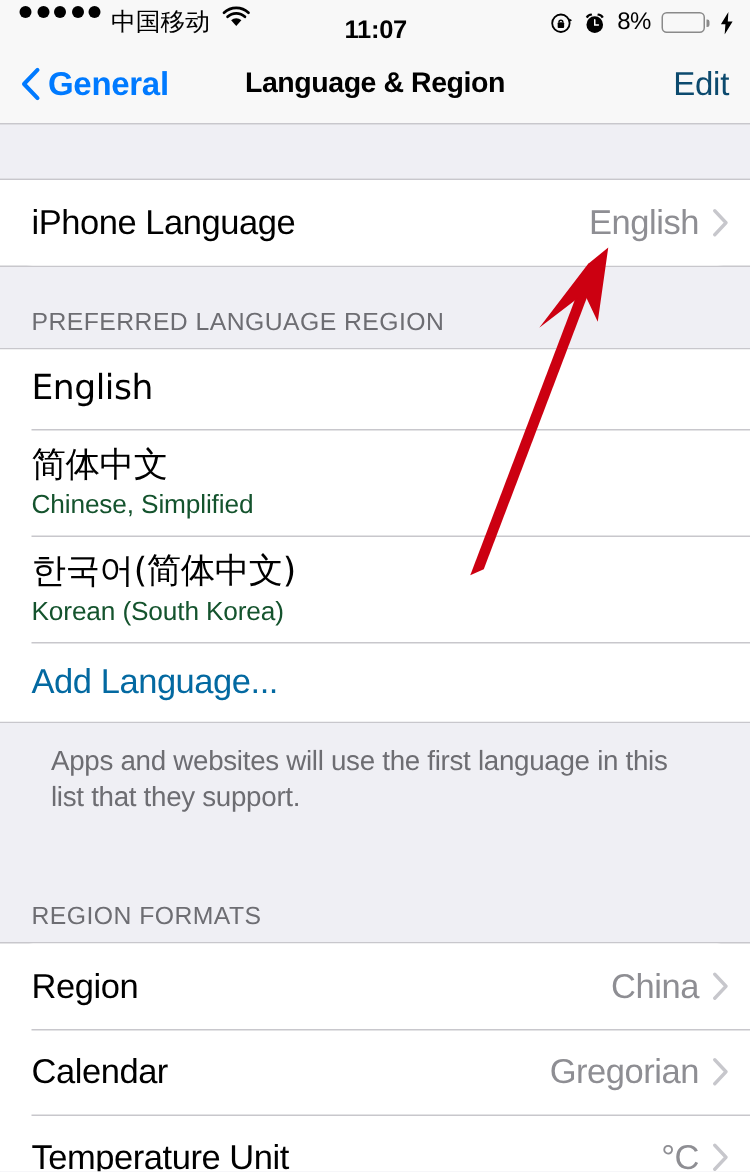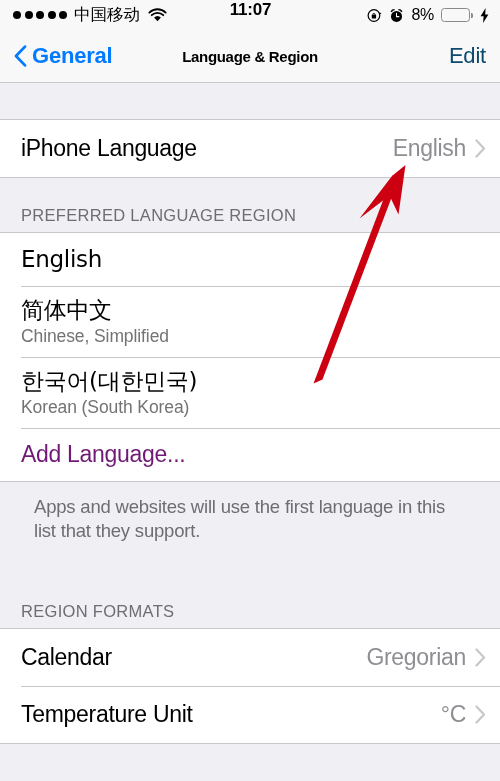--- a/index.html
+++ b/index.html
@@ -30,21 +30,21 @@
     height: 30px;
     background: #F8F8F8;
     display: flex;
     align-items: center;
     padding: 0 11px 0 13px;
     font-size: 16px;
     color: #000;
   }
   .status-left {
     display: flex;
-    align-items: center;
+    align-items: flex-start;
     gap: 7px;
     flex: 0 0 auto;
   }
   .signal-dots {
     display: flex;
     align-items: center;
     gap: 3.5px;
   }
   .signal-dots i {
     display: block;
@@ -59,21 +59,21 @@
     font-family: "DejaVu Sans", "Liberation Sans", sans-serif;
   }
   .wifi-icon { display: block; width: 19px; height: 15px; margin-left: 1px; }
 
   .status-center {
     position: absolute;
     left: 1px; right: 0;
     top: 0;
     height: 30px;
     display: flex;
-    align-items: flex-start;
+    align-items: flex-end;
     justify-content: center;
     pointer-events: none;
   }
   .status-time {
     font-size: 17px;
     font-weight: bold;
     letter-spacing: -0.2px;
   }
 
   .status-right {
@@ -135,21 +135,21 @@
   .chevron-left { display: block; width: 13px; height: 22px; flex: 0 0 auto; }
   .nav-back-label { letter-spacing: -0.2px; font-weight: bold; }
 
   .nav-title {
     position: absolute;
     left: 0; right: 0;
     top: 0; bottom: 0;
     display: flex;
     align-items: center;
     justify-content: center;
-    font-size: 15px;
+    font-size: 19px;
     font-weight: bold;
     color: #000;
     letter-spacing: -0.3px;
     pointer-events: none;
   }
   .nav-edit {
     margin-left: auto;
     color: #0c4a6e;
     font-size: 22px;
     cursor: pointer;
@@ -242,41 +242,41 @@
   }
   .lang-primary {
     font-size: 23px;
     color: #000;
     letter-spacing: -0.3px;
     line-height: 1.35;
     font-family: "DejaVu Sans", "Liberation Sans", sans-serif;
   }
   .lang-secondary {
     font-size: 17.5px;
-    color: #737373;
+    color: #14532d;
     letter-spacing: -0.1px;
     line-height: 1.3;
     margin-top: -1px;
     font-family: "Liberation Sans", "DejaVu Sans", sans-serif;
   }
   .lang-row.single { min-height: 53px; display: flex; align-items: center; }
   .lang-row.double { min-height: 62px; }
 
   .addlang-row {
     position: relative;
     min-height: 53px;
     display: flex;
     align-items: center;
     padding: 0 14px 0 21px;
     background: #FFFFFF;
     cursor: pointer;
   }
   .addlang-label {
     font-size: 23px;
-    color: #701a75;
+    color: #0369a1;
     letter-spacing: -0.3px;
   }
 
   
   .annotation-arrow {
     position: absolute;
     left: 0; top: 0;
     width: 500px;
     height: 781px;
     pointer-events: none;
@@ -373,33 +373,44 @@
 
   <div class="group">
     <div class="lang-row single">
       <div class="lang-primary">English</div>
     </div>
     <div class="lang-row double">
       <div class="lang-primary">简体中文</div>
       <div class="lang-secondary">Chinese, Simplified</div>
     </div>
     <div class="lang-row double">
-      <div class="lang-primary">한국어(대한민국)</div>
+      <div class="lang-primary">한국어(简体中文)</div>
       <div class="lang-secondary">Korean (South Korea)</div>
     </div>
     <div class="addlang-row">
       <span class="addlang-label">Add Language...</span>
     </div>
   </div>
 
   <div class="section-footer">Apps and websites will use the first language in this list that they support.</div>
 
   <div class="section-header">REGION FORMATS</div>
 
   <div class="group">
+    <div class="row">
+      <span class="row-title">Region</span>
+      <span class="row-right">
+        <span class="row-value">China</span>
+        <span>
+          <svg class="chevron-right" viewBox="0 0 11 19">
+            <path d="M1.5 1.5 L9 9.5 L1.5 17.5" stroke="#C7C7CC" stroke-width="2.2" fill="none" stroke-linecap="round" stroke-linejoin="round"></path>
+          </svg>
+        </span>
+      </span>
+    </div>
     <div class="row">
       <span class="row-title">Calendar</span>
       <span class="row-right">
         <span class="row-value">Gregorian</span>
         <span>
           <svg class="chevron-right" viewBox="0 0 11 19">
             <path d="M1.5 1.5 L9 9.5 L1.5 17.5" stroke="#C7C7CC" stroke-width="2.2" fill="none" stroke-linecap="round" stroke-linejoin="round"></path>
           </svg>
         </span>
       </span>

